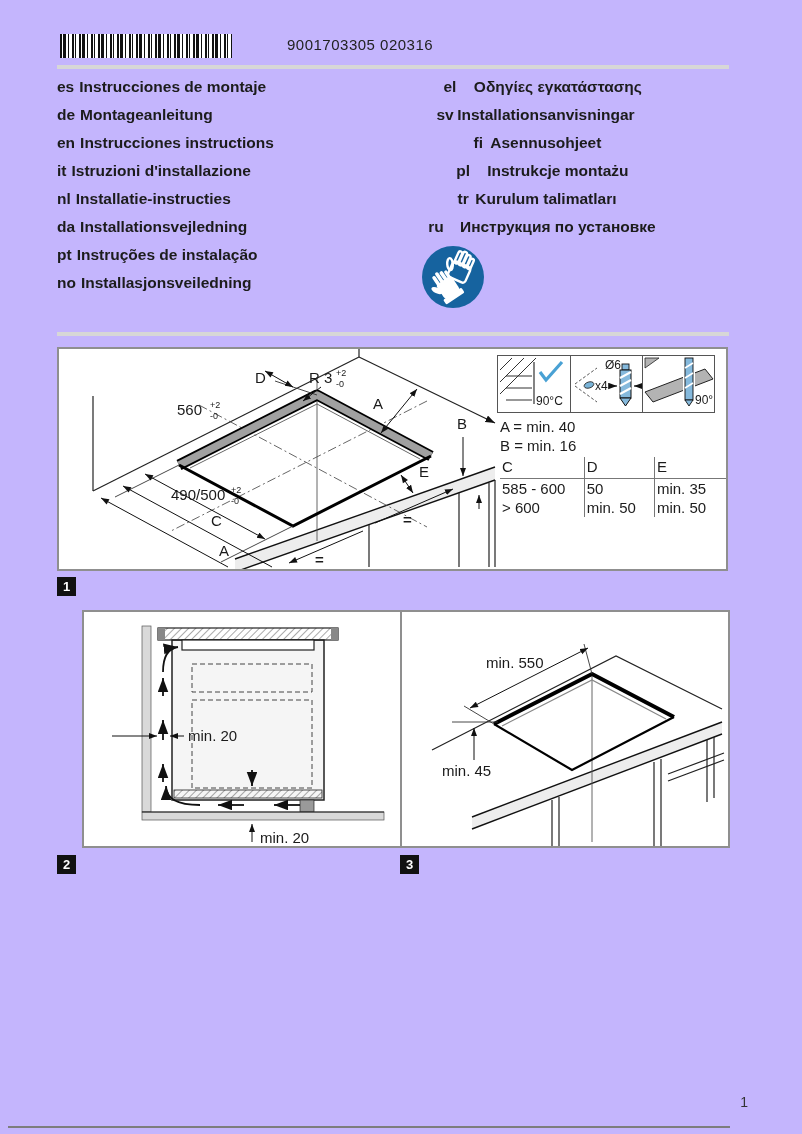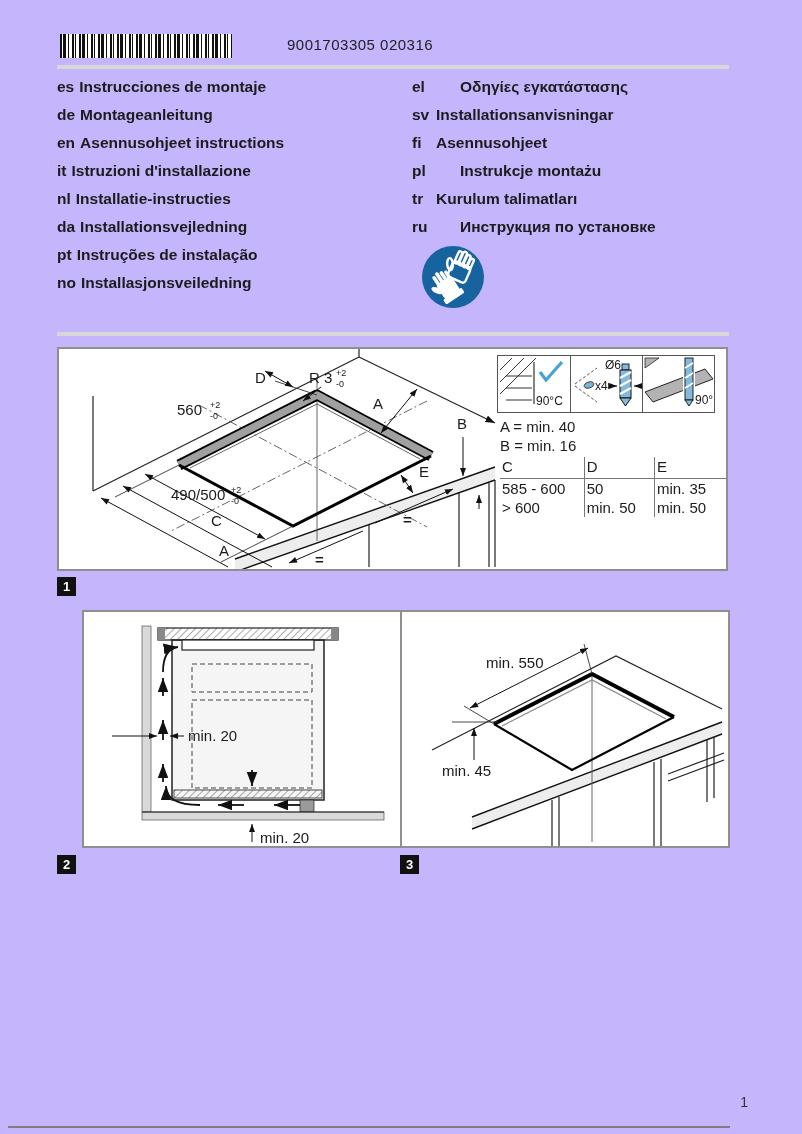--- a/index.html
+++ b/index.html
@@ -8,21 +8,21 @@
   .abs{position:absolute;}
   
   .barcode{left:60px;top:34px;width:172px;height:24px;
     background:repeating-linear-gradient(90deg,#111 0 2px,#fff 2px 3px,#111 3px 6px,#fff 6px 8px,#111 8px 9px,#fff 9px 12px,#111 12px 14px,#fff 14px 15px,#111 15px 16px,#fff 16px 19px);}
   .barcode-number{left:287px;top:36px;font-size:15px;letter-spacing:.5px;color:#222;}
   .rule{left:57px;width:672px;height:4px;background:#d7d7d7;}
   .rule-top{top:65px;} .rule-mid{top:332px;}
   
   .lang-col{line-height:28px;font-size:15.5px;font-weight:bold;white-space:nowrap;}
   .lang-left{left:57px;top:73px;}
-  .lang-right{left:412px;top:73px;}
+  .lang-right{left:412px;top:73px;text-align:center;}
   .lang-row .code{display:inline-block;}
   .lang-left .code{margin-right:5px;}
   .lang-right .code{width:24px;}
   .lang-right .tabbed .code{width:48px;}
   
   .glove{left:421px;top:245px;width:64px;height:64px;}
   
   .figbox{border:2px solid #8f8f8f;background:#fff;}
   .box1{left:57px;top:347px;width:667px;height:220px;}
   .box2{left:57px;top:610px;width:327px;height:234px;margin-left:25px;}
@@ -53,21 +53,21 @@
 
 <div id="page">
 
   <div class="abs barcode"></div>
   <div class="abs barcode-number">9001703305 020316</div>
   <div class="abs rule rule-top"></div>
 
   <div class="abs lang-col lang-left">
     <div class="lang-row"><span class="code">es</span><span>Instrucciones de montaje</span></div>
     <div class="lang-row"><span class="code">de</span><span>Montageanleitung</span></div>
-    <div class="lang-row"><span class="code">en</span><span>Asennusohjeet instructions</span></div>
+    <div class="lang-row"><span class="code">en</span><span>Instrucciones instructions</span></div>
     <div class="lang-row"><span class="code">it</span><span>Istruzioni d'installazione</span></div>
     <div class="lang-row"><span class="code">nl</span><span>Installatie-instructies</span></div>
     <div class="lang-row"><span class="code">da</span><span>Installationsvejledning</span></div>
     <div class="lang-row"><span class="code">pt</span><span>Instruções de instalação</span></div>
     <div class="lang-row"><span class="code">no</span><span>Installasjonsveiledning</span></div>
   </div>
 
   <div class="abs lang-col lang-right">
     <div class="lang-row tabbed"><span class="code">el</span><span>Οδηγίες εγκατάστασης</span></div>
     <div class="lang-row"><span class="code">sv</span><span>Installationsanvisningar</span></div>

